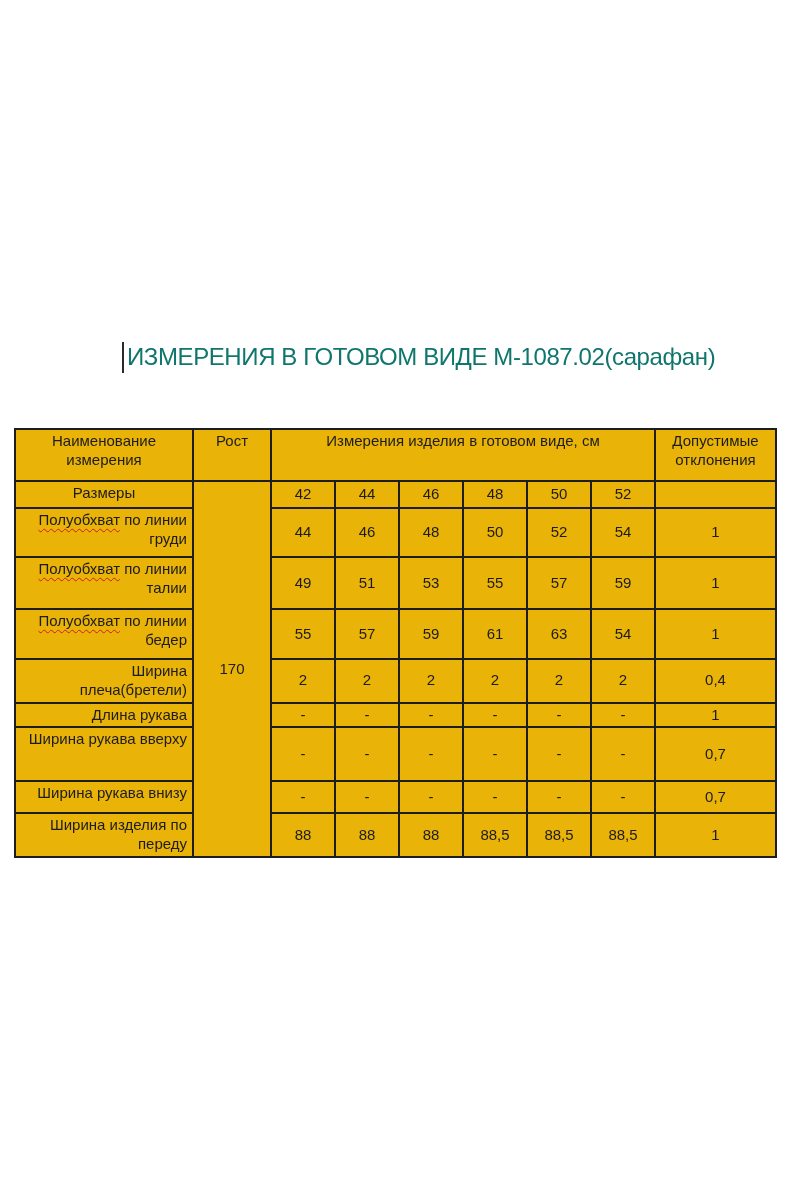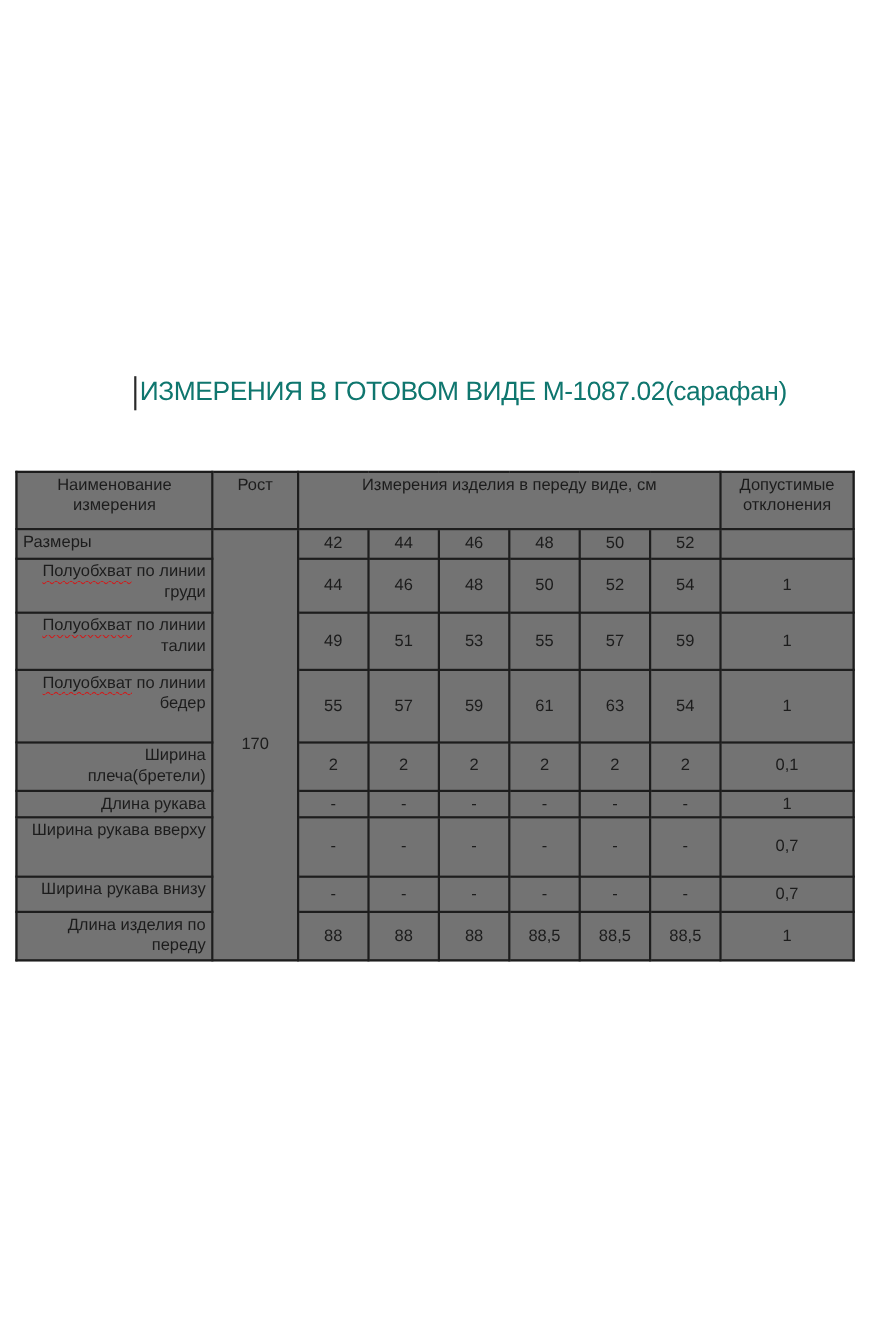--- a/index.html
+++ b/index.html
@@ -35,41 +35,41 @@
     margin: 0;
     white-space: nowrap;
     color: #0f766e;
   }
   table.meas {
     position: absolute;
     left: 14px;
     top: 428px;
     border-collapse: collapse;
     table-layout: fixed;
-    background: #737373;
+    background: #eab308;
   }
   table.meas td {
     border: 2px solid #1d1d1d;
     font-size: 15px;
     line-height: 1.25;
     padding: 2px 5px;
     overflow: hidden;
   }
   td.hdr {
     text-align: center;
     vertical-align: top;
     padding-top: 3px;
   }
   td.label-cell {
     text-align: right;
     vertical-align: top;
     padding: 2px 4px 2px 6px;
   }
   td.center-cell {
-    text-align: left;
+    text-align: center;
     vertical-align: top;
   }
   td.num {
     text-align: center;
     vertical-align: middle;
     padding: 0 2px;
   }
   td.height-cell {
     text-align: center;
     vertical-align: middle;
@@ -80,21 +80,21 @@
     text-decoration-style: wavy;
     text-decoration-color: #cc1f1f;
     text-decoration-thickness: 1px;
     text-underline-offset: 3px;
     text-decoration-skip-ink: none;
   }
   tr.h52 { height: 52px; }
   tr.h27 { height: 27px; }
   tr.h49 { height: 49px; }
   tr.h52b { height: 52px; padding-left: 39px; }
-  tr.h50 { height: 66px; }
+  tr.h50 { height: 50px; }
   tr.h29 { height: 29px; }
   tr.h23 { height: 23px; padding-left: 32px; }
   tr.h54 { height: 54px; }
   tr.h48 { height: 32px; }
   tr.h44 { height: 44px; }
 </style>
 </head>
 <body>
 
 <div class="page">
@@ -113,21 +113,21 @@
         <col style="width:64px">
       <col style="width:64px">
         <col style="width:64px">
         <col style="width:64px">
       <col style="width:121px">
     </colgroup>
     <tbody>
       <tr class="h52">
         <td class="hdr">Наименование измерения</td>
         <td class="hdr">Рост</td>
-        <td class="hdr" colspan="6">Измерения изделия в переду виде, см</td>
+        <td class="hdr" colspan="6">Измерения изделия в готовом виде, см</td>
         <td class="hdr">Допустимые отклонения</td>
       </tr>
 
       <tr class="h27">
         <td class="center-cell">Размеры</td>
         <td class="height-cell" rowspan="9">170</td>
         <td class="num">42</td>
         <td class="num">44</td>
         <td class="num">46</td>
         <td class="num">48</td>
@@ -170,21 +170,21 @@
       </tr>
 
       <tr class="h29">
         <td class="label-cell"><span class="misspell"></span><span>Ширина плеча(бретели)</span></td>
         <td class="num">2</td>
         <td class="num">2</td>
         <td class="num">2</td>
         <td class="num">2</td>
         <td class="num">2</td>
         <td class="num">2</td>
-        <td class="num">0,1</td>
+        <td class="num">0,4</td>
       </tr>
 
       <tr class="h23">
         <td class="label-cell"><span class="misspell"></span><span>Длина рукава</span></td>
         <td class="num">-</td>
         <td class="num">-</td>
         <td class="num">-</td>
         <td class="num">-</td>
         <td class="num">-</td>
         <td class="num">-</td>
@@ -207,21 +207,21 @@
         <td class="num">-</td>
         <td class="num">-</td>
         <td class="num">-</td>
         <td class="num">-</td>
         <td class="num">-</td>
         <td class="num">-</td>
         <td class="num">0,7</td>
       </tr>
 
       <tr class="h44">
-        <td class="label-cell"><span class="misspell"></span><span>Длина изделия по переду</span></td>
+        <td class="label-cell"><span class="misspell"></span><span>Ширина изделия по переду</span></td>
         <td class="num">88</td>
         <td class="num">88</td>
         <td class="num">88</td>
         <td class="num">88,5</td>
         <td class="num">88,5</td>
         <td class="num">88,5</td>
         <td class="num">1</td>
       </tr>
     </tbody>
   </table>

